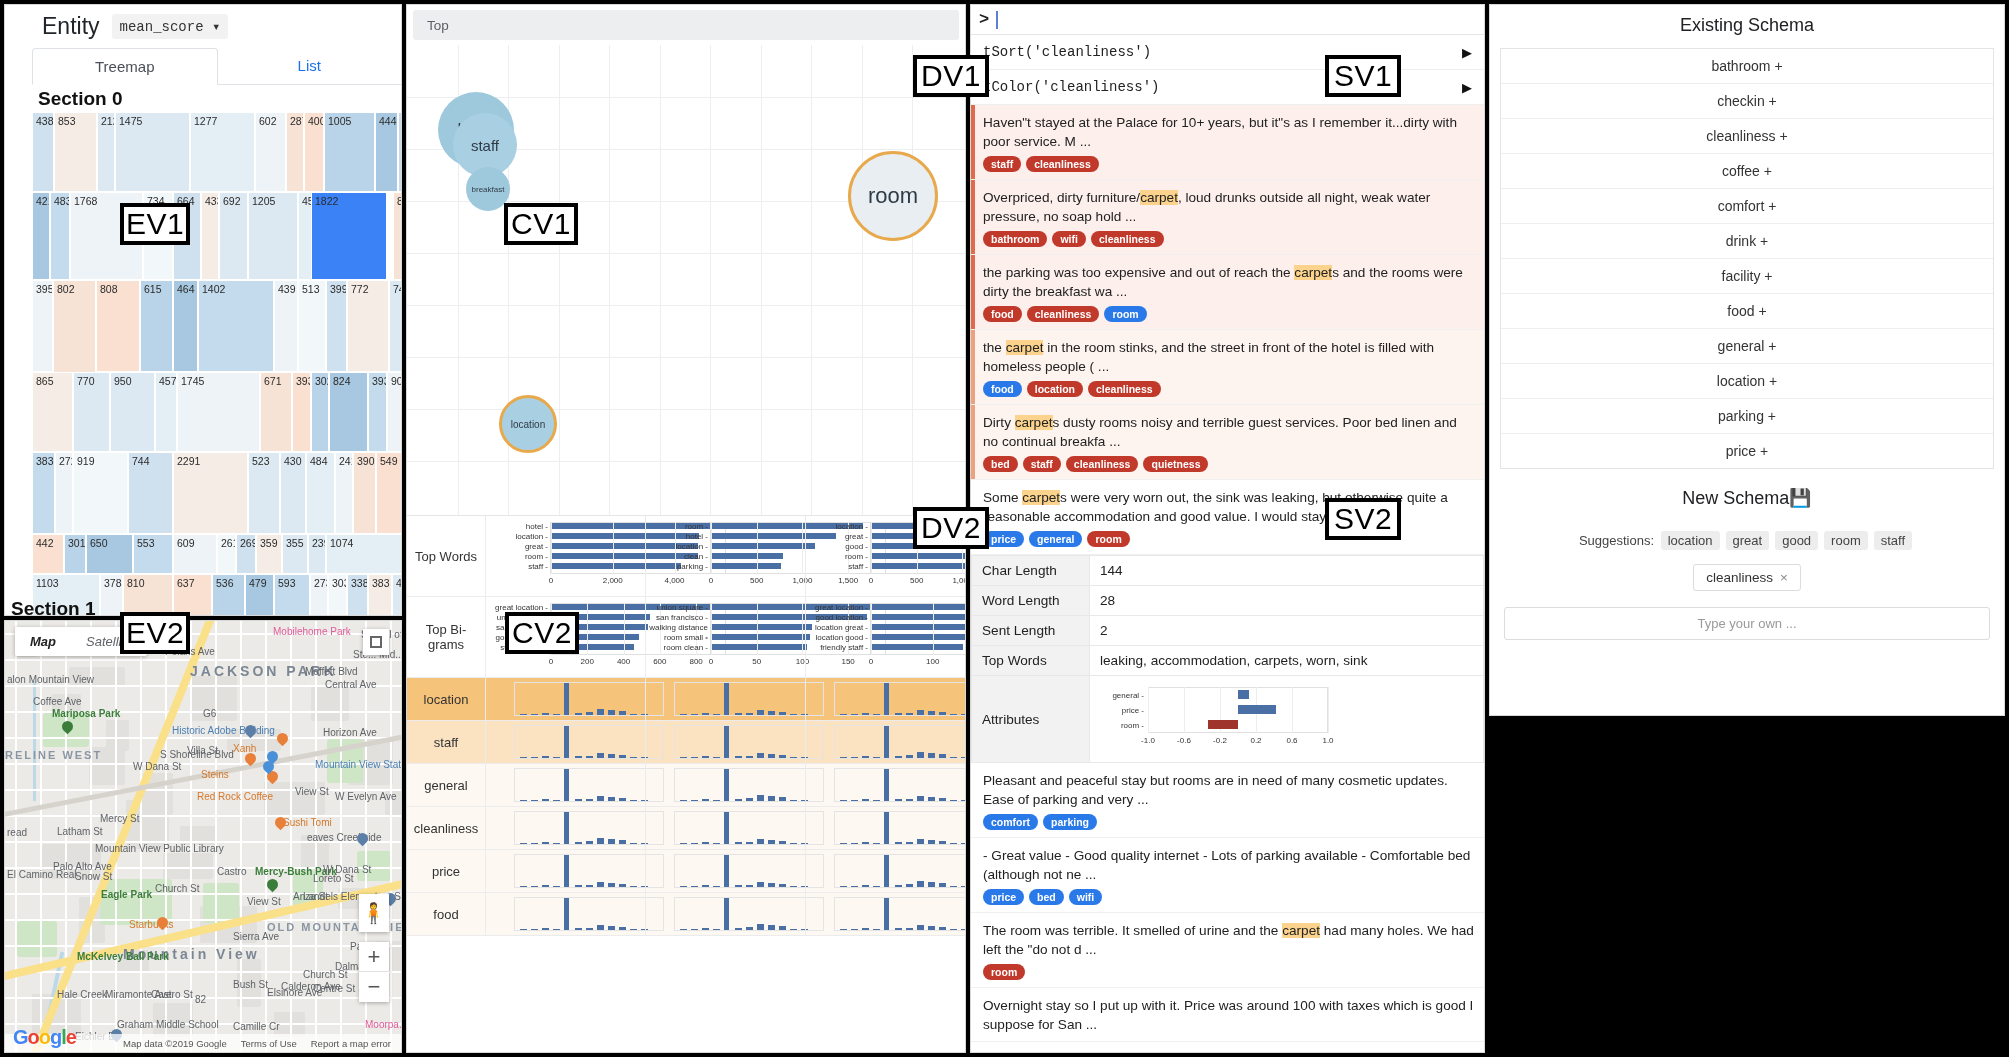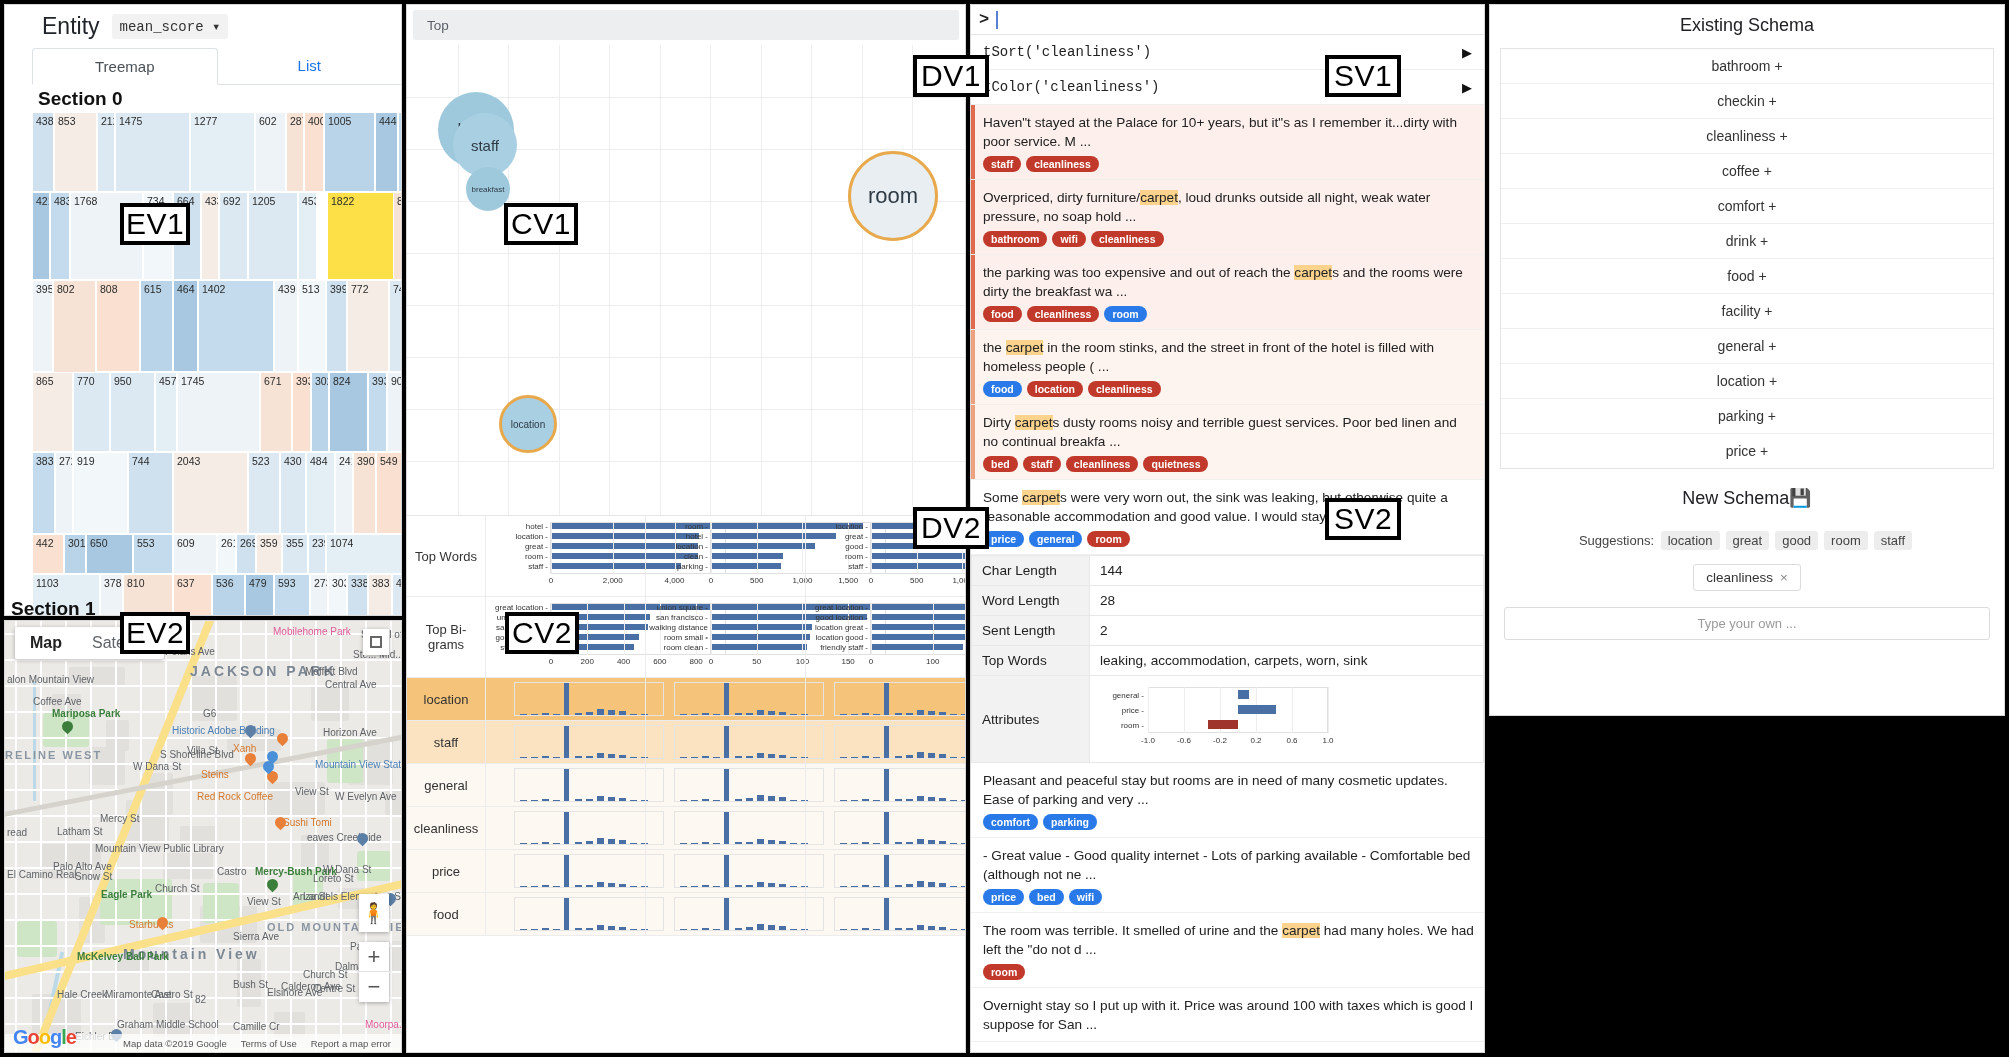--- a/index.html
+++ b/index.html
@@ -44,21 +44,21 @@
   .mp-label{ position:absolute; font-size:10px; color:#5f6368; white-space:nowrap; }
   .mp-label.green{ color:#3b7d3b; font-weight:bold; }
   .mp-label.big{ font-size:14px; letter-spacing:3px; color:#7b8794; font-weight:bold; }
   .mp-label.mid{ font-size:11px; letter-spacing:2px; color:#8a96a3; font-weight:bold; }
   .mp-label.poi{ color:#d4782c; }
   .mp-label.blue{ color:#4a7fb5; }
   .mp-label.pink{ color:#e05b9a; }
   .mp-pin{ position:absolute; width:11px; height:15px; }
   .mp-pin i{ display:block; width:11px; height:11px; border-radius:50% 50% 50% 0; transform:rotate(-45deg); }
   .map-type { position:absolute; left:10px; top:6px; display:flex; background:#fff; box-shadow:0 1px 4px rgba(0,0,0,.3); border-radius:2px; z-index:5;}
-  .map-type div { padding:7px 15px; font-size:16px; color:#5f6368; }
+  .map-type div { padding:7px 15px; font-size:13px; color:#5f6368;font-style:italic; }
   .map-type div.active { font-weight:bold; color:#222; }
   .map-fs { position:absolute; right:12px; top:8px; width:26px; height:26px; background:#fff; box-shadow:0 1px 4px rgba(0,0,0,.3); z-index:5; }
   .map-fs:before{ content:""; position:absolute; inset:7px; border:2px solid #666; clip-path:polygon(0 0,35% 0,35% 12%,12% 12%,12% 35%,0 35%,0 0,100% 0,100% 35%,88% 35%,88% 12%,65% 12%,65% 0,100% 0,100% 100%,65% 100%,65% 88%,88% 88%,88% 65%,100% 65%,100% 100%,0 100%,0 65%,12% 65%,12% 88%,35% 88%,35% 100%,0 100%); }
   .map-zoom { position:absolute; right:12px; bottom:50px; width:30px; background:#fff; box-shadow:0 1px 4px rgba(0,0,0,.3); z-index:5; }
   .map-zoom div { height:30px; display:flex; align-items:center; justify-content:center; font-size:22px; color:#555; }
   .map-zoom div:first-child{ border-bottom:1px solid #e2e2e2; }
   .pegman{ position:absolute; right:12px; bottom:120px; width:30px; height:38px; background:#fff; box-shadow:0 1px 4px rgba(0,0,0,.3); z-index:5; display:flex;align-items:center;justify-content:center;font-size:20px;}
   .map-footer{ position:absolute; left:0; right:0; bottom:0; height:18px; background:rgba(255,255,255,.75); font-size:9.5px; color:#555; display:flex; align-items:center; justify-content:flex-end; gap:14px; padding-right:10px; z-index:6;}
   .gmlogo{ position:absolute; left:8px; bottom:3px; font-size:20px; font-weight:bold; z-index:7; letter-spacing:-1px;}
   .gmlogo b:nth-child(1){color:#4285F4} .gmlogo b:nth-child(2){color:#EA4335} .gmlogo b:nth-child(3){color:#FBBC05}
@@ -197,21 +197,21 @@
         </div>
         <div class="tcell" style="left: 187px; top: 80px; width: 29px; height: 88px; background: rgb(220, 233, 242);">
           <span>692</span>
         </div>
         <div class="tcell" style="left: 216px; top: 80px; width: 50px; height: 88px; background: rgb(220, 233, 242);">
           <span>1205</span>
         </div>
         <div class="tcell" style="left: 266px; top: 80px; width: 19px; height: 88px; background: rgb(227, 238, 245);">
           <span>453</span>
         </div>
-        <div class="tcell" style="left: 295px; top: 80px; width: 76px; height: 88px; background: #fde047;">
+        <div class="tcell" style="left: 279px; top: 80px; width: 76px; height: 88px; background: #3b82f6;">
           <span>1822</span>
         </div>
         <div class="tcell" style="left: 361px; top: 80px; width: 36px; height: 88px; background: rgb(247, 227, 214);">
           <span>859</span>
         </div>
         <div class="tcell" style="left: 0px; top: 168px; width: 21px; height: 92px; background: rgb(238, 243, 247);">
           <span>395</span>
         </div>
         <div class="tcell" style="left: 21px; top: 168px; width: 43px; height: 93px; background: rgb(247, 227, 214);">
           <span>802</span>
@@ -282,21 +282,21 @@
         <div class="tcell" style="left: 23px; top: 340px; width: 18px; height: 82px; background: rgb(238, 243, 247);">
           <span>272</span>
         </div>
         <div class="tcell" style="left: 41px; top: 340px; width: 55px; height: 82px; background: rgb(242, 247, 250);">
           <span>919</span>
         </div>
         <div class="tcell" style="left: 96px; top: 340px; width: 45px; height: 82px; background: rgb(207, 224, 238);">
           <span>744</span>
         </div>
         <div class="tcell" style="left: 141px; top: 340px; width: 75px; height: 82px; background: rgb(246, 236, 230);">
-          <span>2043</span>
+          <span>2291</span>
         </div>
         <div class="tcell" style="left: 216px; top: 340px; width: 32px; height: 82px; background: rgb(220, 233, 242);">
           <span>523</span>
         </div>
         <div class="tcell" style="left: 248px; top: 340px; width: 26px; height: 82px; background: rgb(220, 233, 242);">
           <span>430</span>
         </div>
         <div class="tcell" style="left: 274px; top: 340px; width: 29px; height: 82px; background: rgb(227, 238, 245);">
           <span>484</span>
         </div>
@@ -1218,22 +1218,22 @@
 
   <div class="panel" id="schema-panel">
     <div class="sch-title">Existing Schema</div>
     <div class="sch-list" id="sch-list">
         <div class="sch-item">bathroom +</div>
         <div class="sch-item">checkin +</div>
         <div class="sch-item">cleanliness +</div>
         <div class="sch-item">coffee +</div>
         <div class="sch-item">comfort +</div>
         <div class="sch-item">drink +</div>
+        <div class="sch-item">facility +</div>
         <div class="sch-item">food +</div>
-        <div class="sch-item">facility +</div>
         <div class="sch-item">general +</div>
         <div class="sch-item">location +</div>
         <div class="sch-item">parking +</div>
         <div class="sch-item">price +</div>
       </div>
     <div class="sch-title" style="padding-top:18px;">
       <span>New Schema</span><span>💾</span>
     </div>
     <div class="sugg">
       <span>Suggestions:</span>

